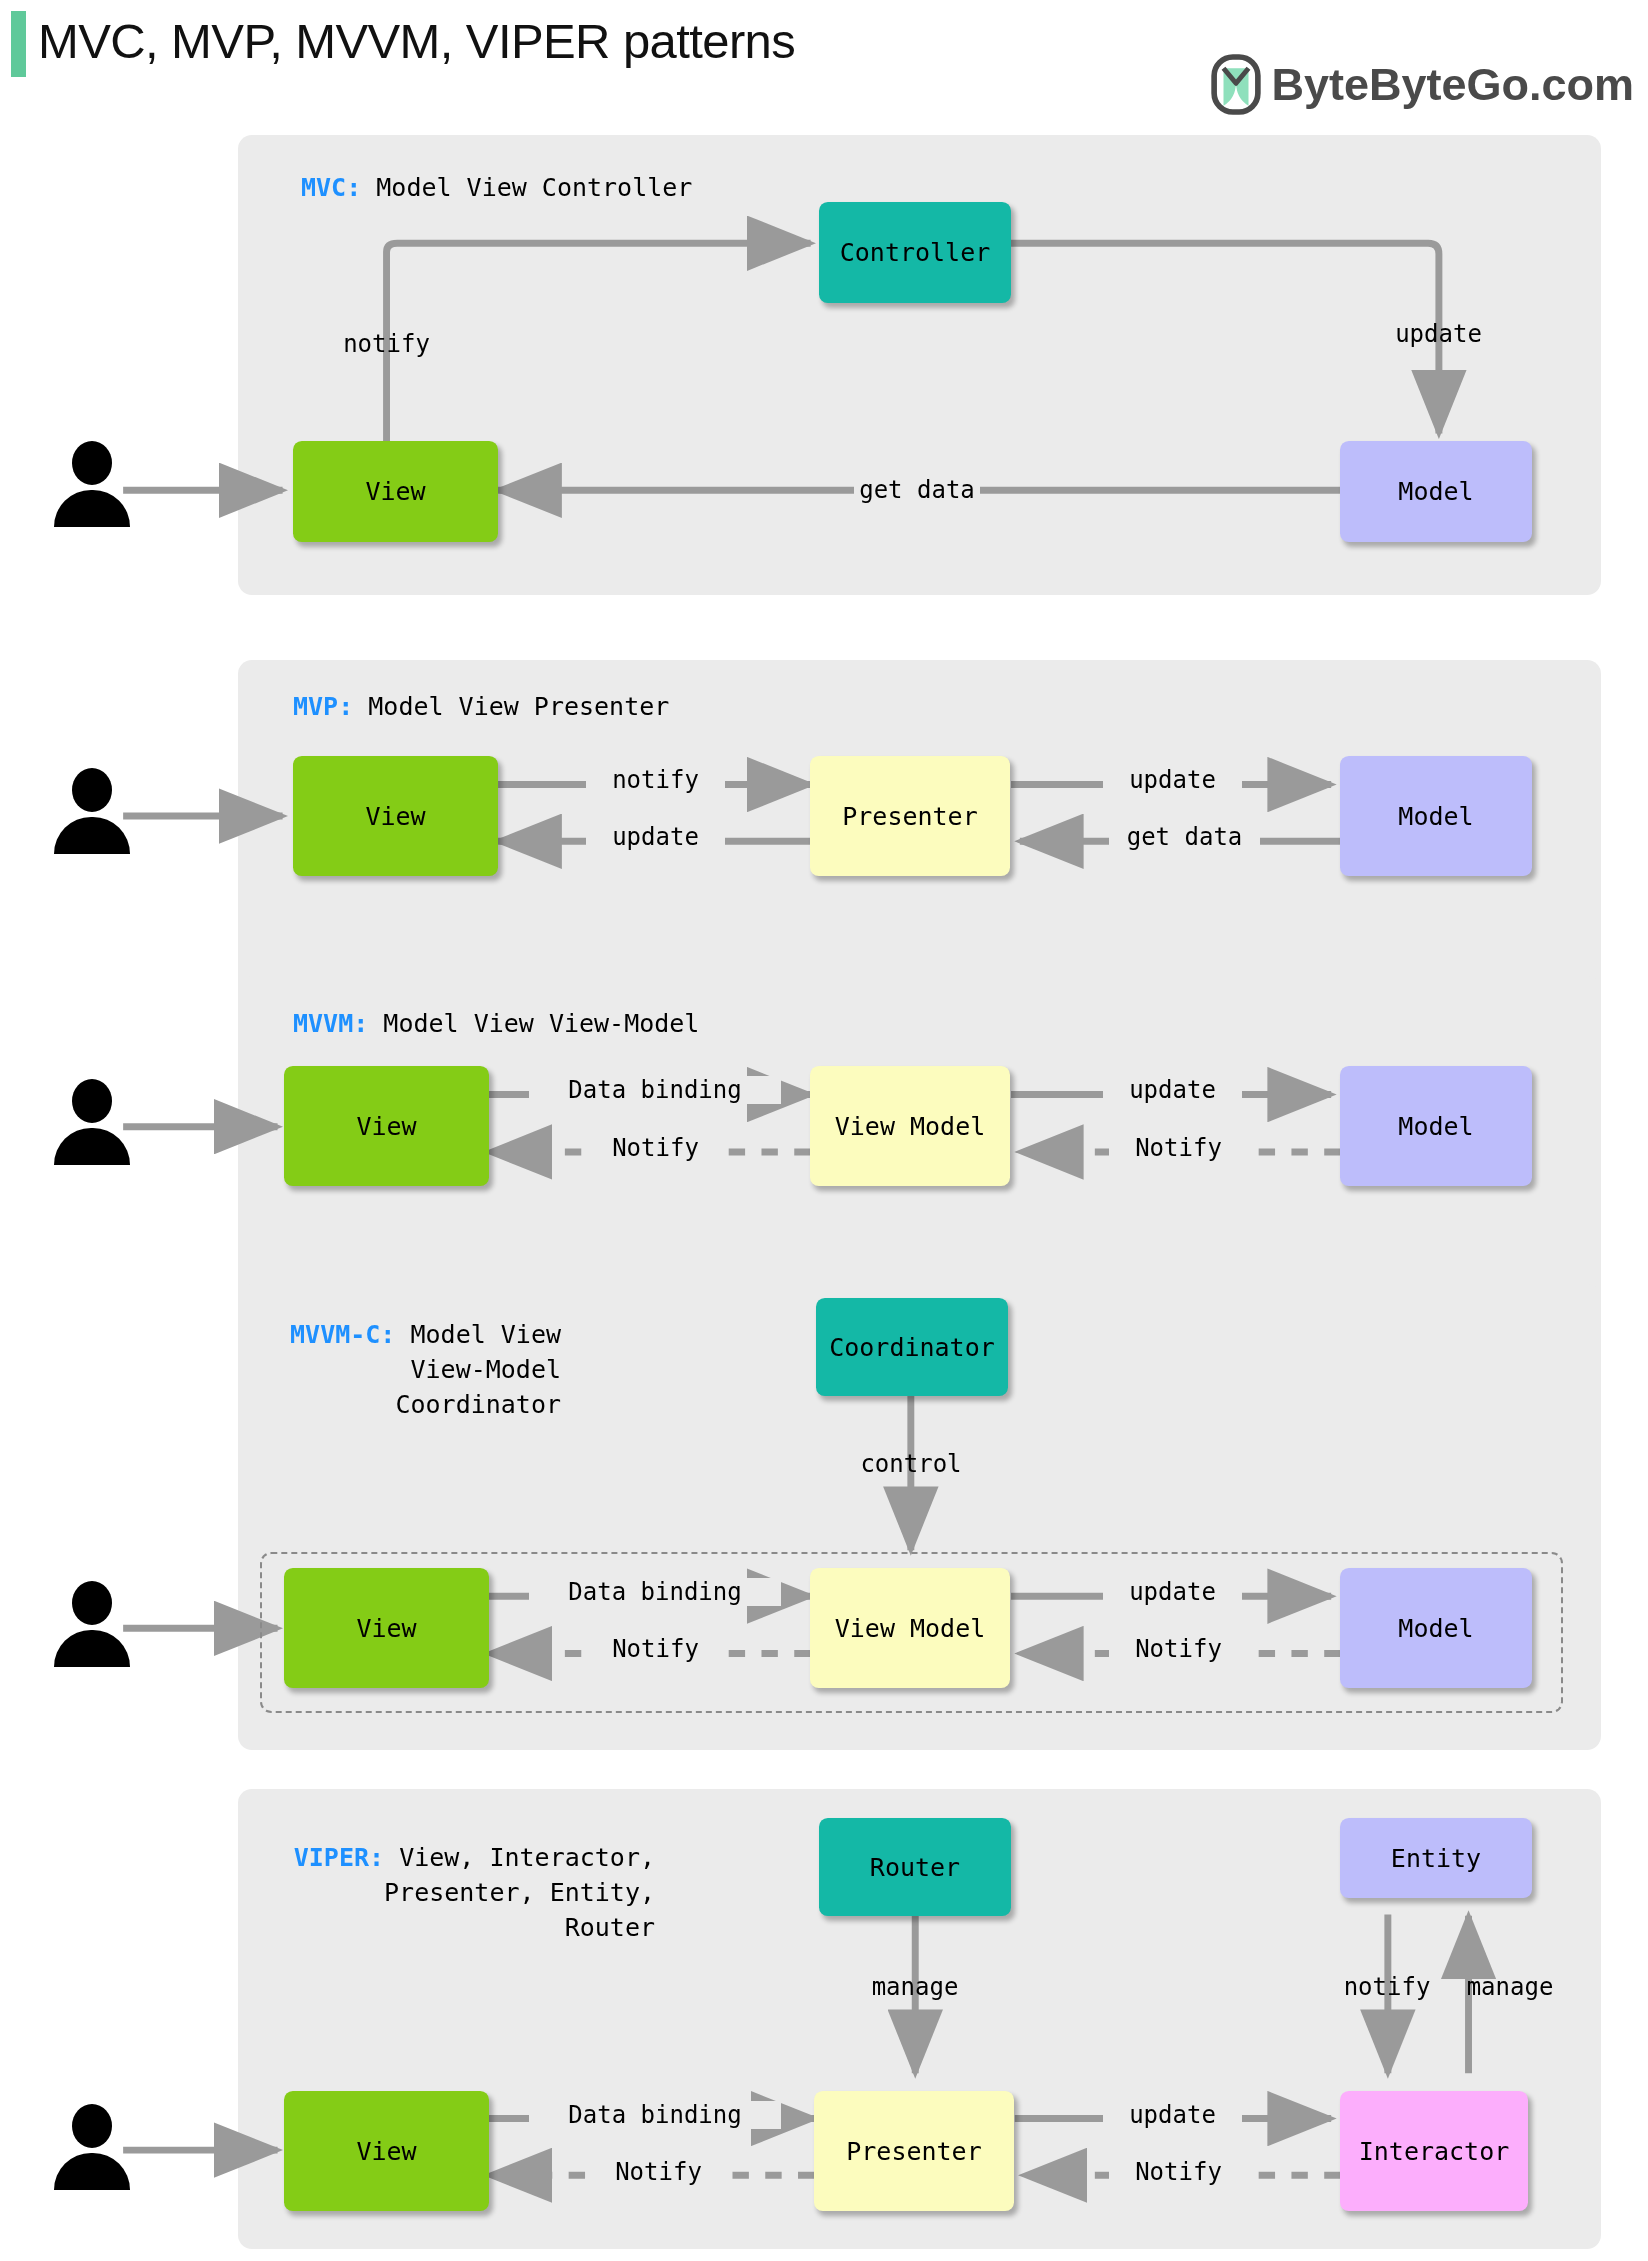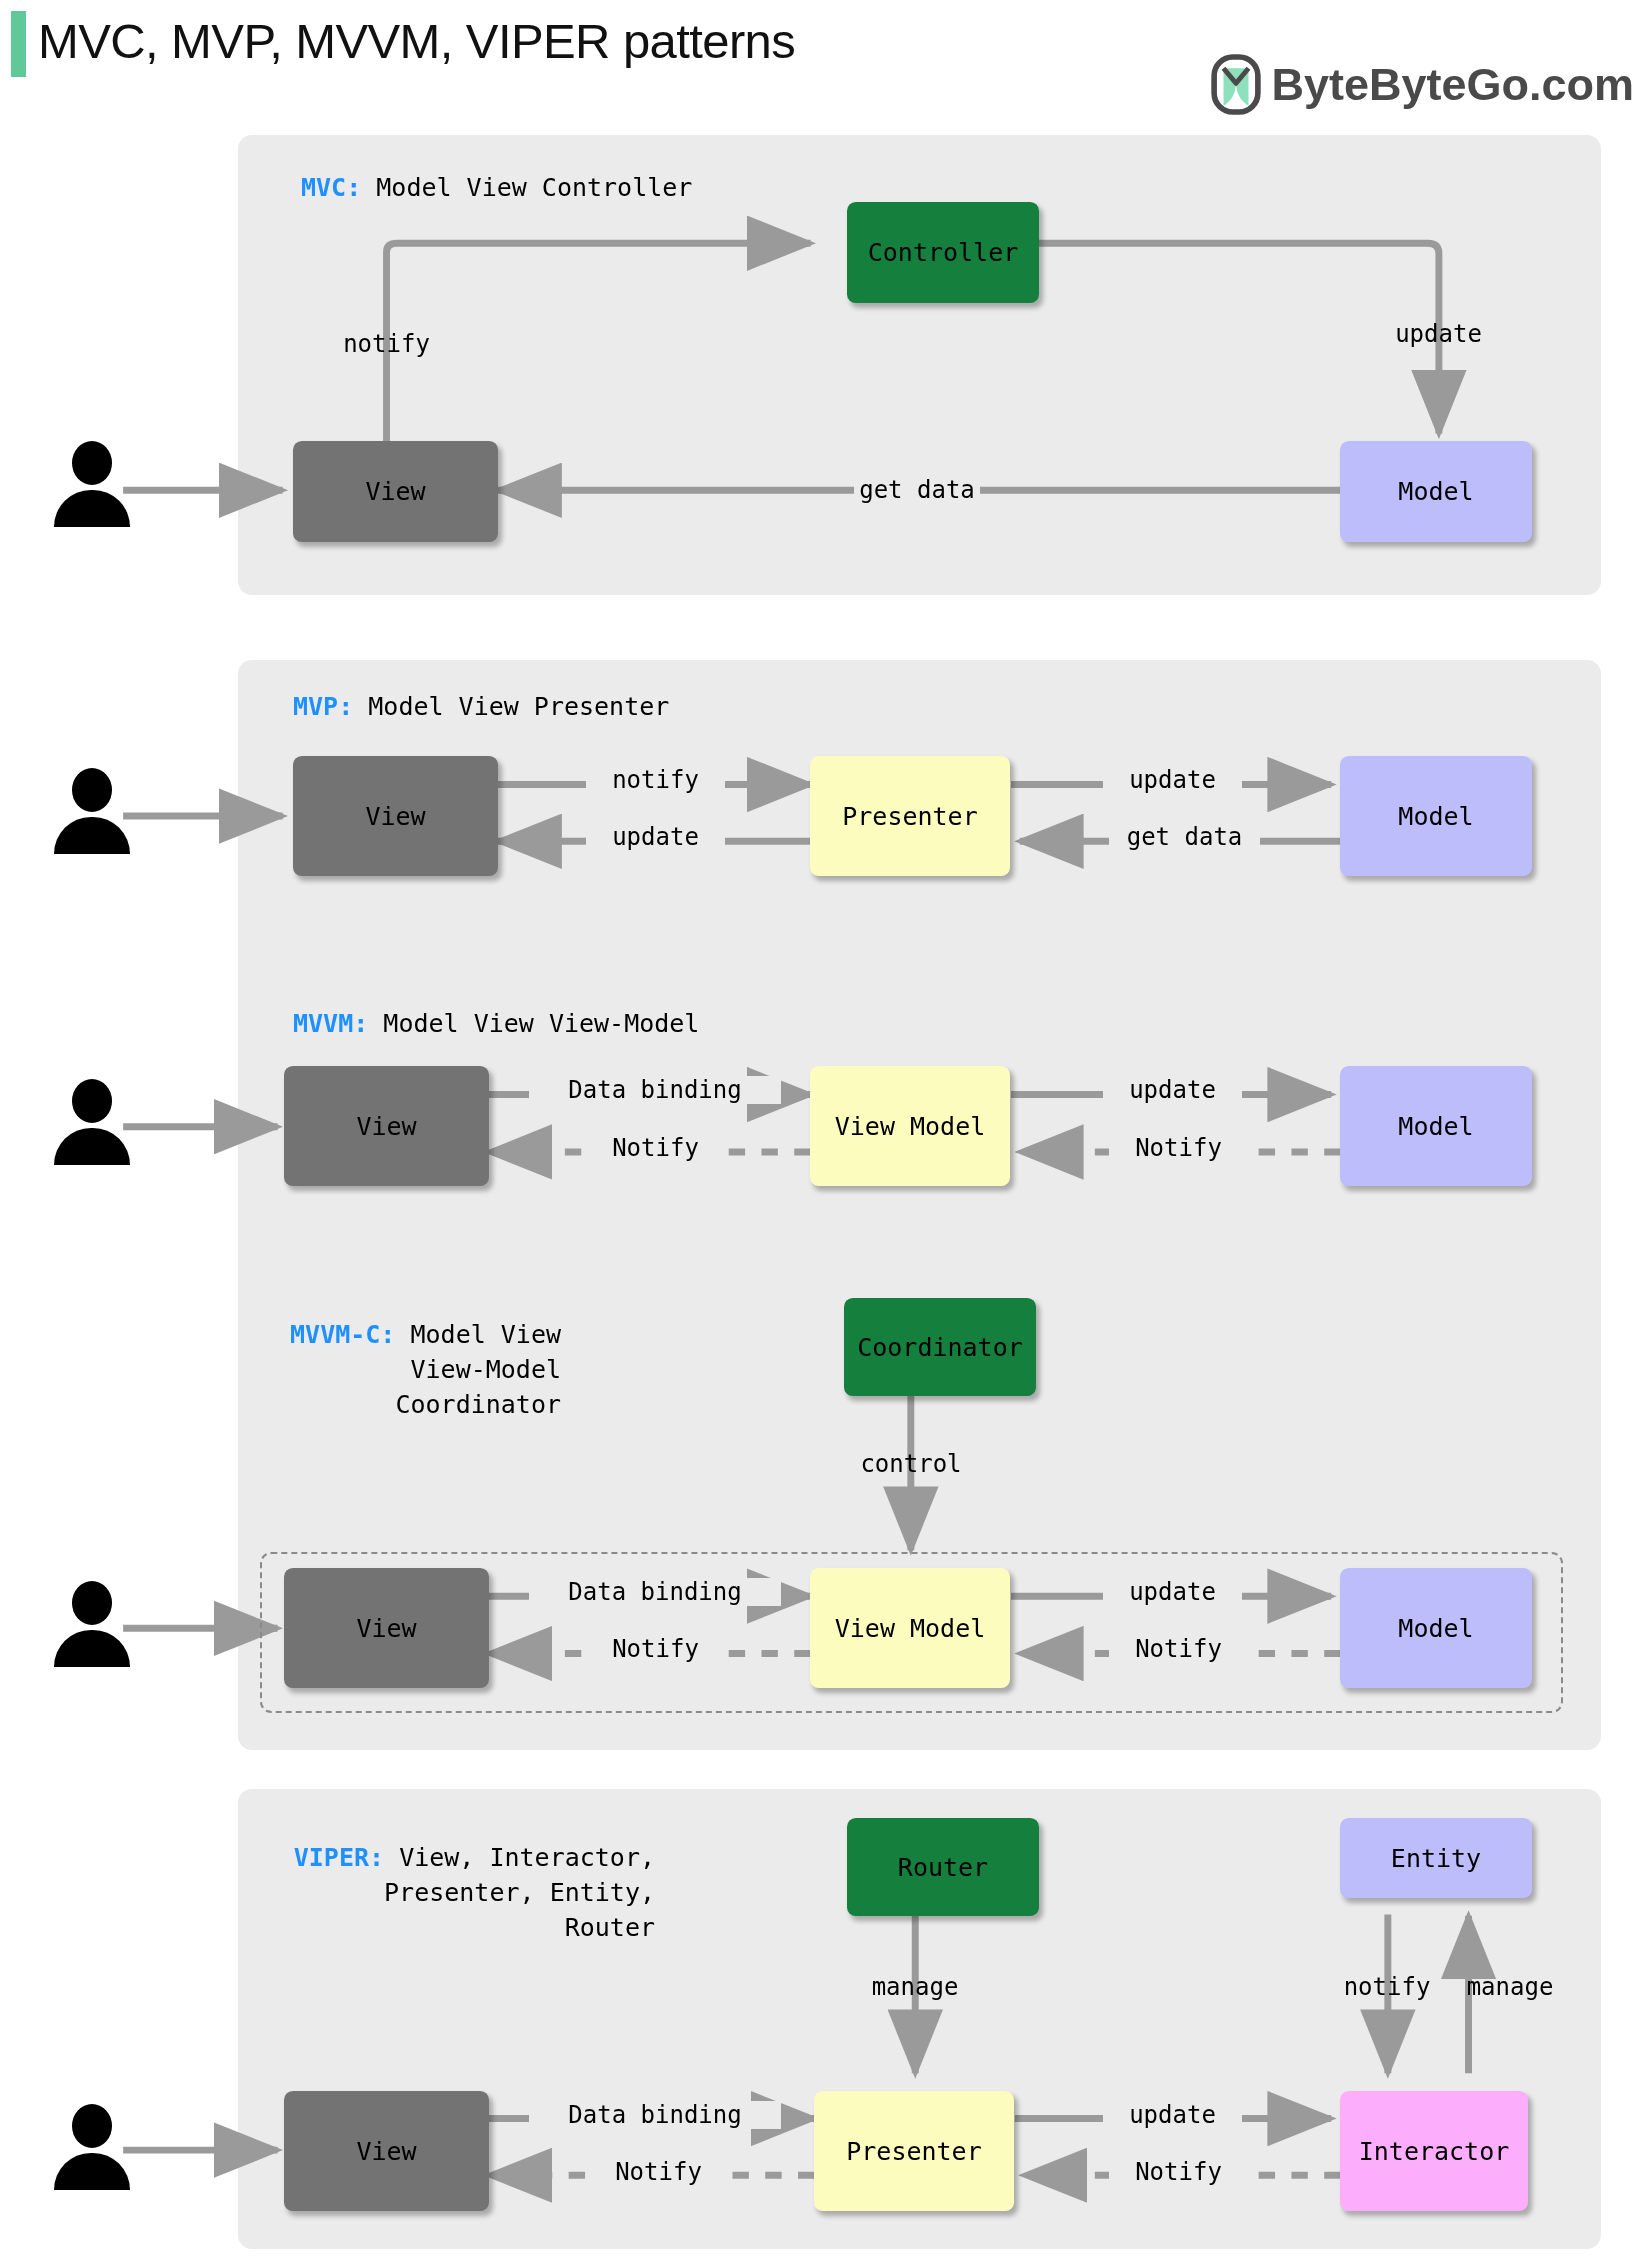--- a/index.html
+++ b/index.html
@@ -43,23 +43,23 @@
   .panel-title .tag { color: #1E90FF; font-weight: 700; }
   .panel-title.multi { text-align: right; }
 
   
   .node {
     position: absolute; border-radius: 8.8px;
     display: flex; align-items: center; justify-content: center;
     font-size: 25px; color: #000; white-space: nowrap;
     box-shadow: 3.8px 4.4px 5.7px rgba(0,0,0,0.28);
   }
-  .n-view  { background: #737373; }
+  .n-view  { background: #84cc16; }
   .n-model { background: #BDBDFB; }
-  .n-ctrl  { background: #15803d; margin-left: 28px; }
+  .n-ctrl  { background: #14b8a6; }
   .n-pres  { background: #FCFCBE; }
   .n-inter { background: #FCAEFC; }
 
   
   .person { position: absolute; width: 76px; height: 82px; }
   .person .head {
     position: absolute; left: 17.6px; top: 0; width: 40px; height: 44px;
     background: #000; border-radius: 50%;
   }
   .person .body {

